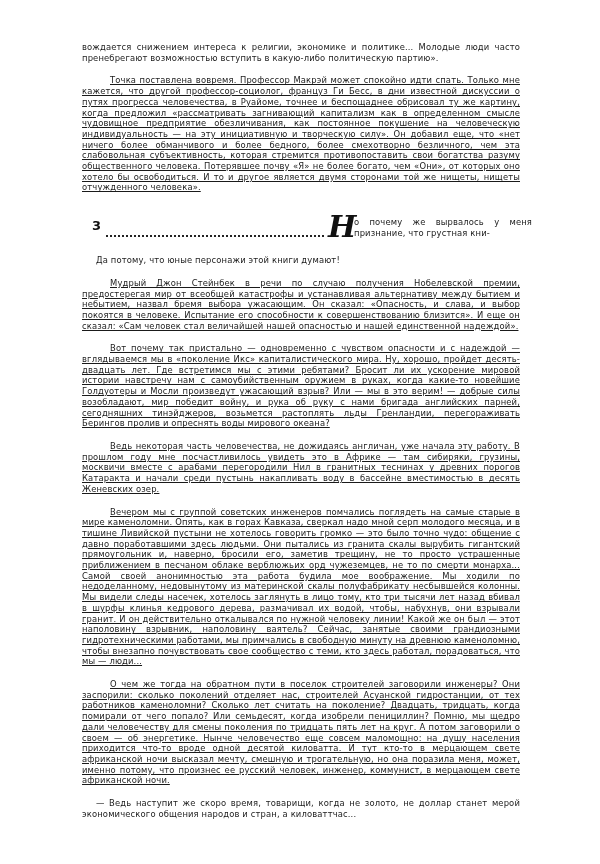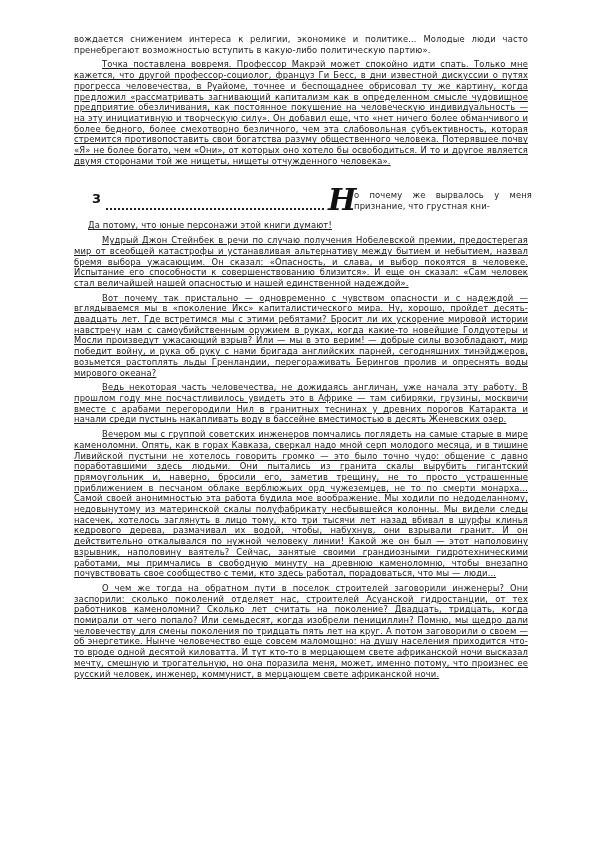--- a/index.html
+++ b/index.html
@@ -3,23 +3,23 @@
   <meta charset="utf-8">
   <style>
     html, body { margin: 0; padding: 0; background: #ffffff; }
     body { width: 600px; height: 864px; overflow: hidden; position: relative; }
     .page {
       position: absolute; left: 70px; top: 30px; width: 462px;
       font-family: "DejaVu Sans", sans-serif;
       font-size: 8.4px; line-height: 10.7px; color: #1a1a1a;
       text-align: justify; letter-spacing: 0.15px;
     }
-    .page p { margin: 4px; text-indent: 0; }
+    .page p { margin: 12px; text-indent: 0; }
     .page p.ind { text-indent: 28px; text-decoration: underline; }
-    .page p.ind2 { text-indent: 14px; text-decoration: underline; }
+    .page p.ind2 { text-indent: 14px; }
     .section {
       position: relative; height: 26px; margin-top: 24px;
     }
     .sec-num {
       position: absolute; left: 22px; top: 4px;
       font-family: "DejaVu Sans", sans-serif; font-weight: bold; font-size: 13px; color: #111;
     }
     .sec-dots {
       position: absolute; left: 36px; top: 4px; width: 218px; height: 14px;
       border-bottom: 2px dotted #222;
@@ -50,13 +50,14 @@
       <span>о почему же вырвалось у меня признание, что грустная кни-</span>
     </div>
   </div>
 
   <p class="ind2">Да потому, что юные персонажи этой книги думают!</p>
   <p class="ind">Мудрый Джон Стейнбек в речи по случаю получения Нобелевской премии, предостерегая мир от всеобщей катастрофы и устанавливая альтернативу между бытием и небытием, назвал бремя выбора ужасающим. Он сказал: «Опасность, и слава, и выбор покоятся в человеке. Испытание его способности к совершенствованию близится». И еще он сказал: «Сам человек стал величайшей нашей опасностью и нашей единственной надеждой».</p>
   <p class="ind">Вот почему так пристально — одновременно с чувством опасности и с надеждой — вглядываемся мы в «поколение Икс» капиталистического мира. Ну, хорошо, пройдет десять-двадцать лет. Где встретимся мы с этими ребятами? Бросит ли их ускорение мировой истории навстречу нам с самоубийственным оружием в руках, когда какие-то новейшие Голдуотеры и Мосли произведут ужасающий взрыв? Или — мы в это верим! — добрые силы возобладают, мир победит войну, и рука об руку с нами бригада английских парней, сегодняшних тинэйджеров, возьмется растоплять льды Гренландии, перегораживать Берингов пролив и опреснять воды мирового океана?</p>
   <p class="ind">Ведь некоторая часть человечества, не дожидаясь англичан, уже начала эту работу. В прошлом году мне посчастливилось увидеть это в Африке — там сибиряки, грузины, москвичи вместе с арабами перегородили Нил в гранитных теснинах у древних порогов Катаракта и начали среди пустынь накапливать воду в бассейне вместимостью в десять Женевских озер.</p>
   <p class="ind">Вечером мы с группой советских инженеров помчались поглядеть на самые старые в мире каменоломни. Опять, как в горах Кавказа, сверкал надо мной серп молодого месяца, и в тишине Ливийской пустыни не хотелось говорить громко — это было точно чудо: общение с давно поработавшими здесь людьми. Они пытались из гранита скалы вырубить гигантский прямоугольник и, наверно, бросили его, заметив трещину, не то просто устрашенные приближением в песчаном облаке верблюжьих орд чужеземцев, не то по смерти монарха... Самой своей анонимностью эта работа будила мое воображение. Мы ходили по недоделанному, недовынутому из материнской скалы полуфабрикату несбывшейся колонны. Мы видели следы насечек, хотелось заглянуть в лицо тому, кто три тысячи лет назад вбивал в шурфы клинья кедрового дерева, размачивал их водой, чтобы, набухнув, они взрывали гранит. И он действительно откалывался по нужной человеку линии! Какой же он был — этот наполовину взрывник, наполовину ваятель? Сейчас, занятые своими грандиозными гидротехническими работами, мы примчались в свободную минуту на древнюю каменоломню, чтобы внезапно почувствовать свое сообщество с теми, кто здесь работал, порадоваться, что мы — люди...</p>
   <p class="ind">О чем же тогда на обратном пути в поселок строителей заговорили инженеры? Они заспорили: сколько поколений отделяет нас, строителей Асуанской гидростанции, от тех работников каменоломни? Сколько лет считать на поколение? Двадцать, тридцать, когда помирали от чего попало? Или семьдесят, когда изобрели пенициллин? Помню, мы щедро дали человечеству для смены поколения по тридцать пять лет на круг. А потом заговорили о своем — об энергетике. Нынче человечество еще совсем маломощно: на душу населения приходится что-то вроде одной десятой киловатта. И тут кто-то в мерцающем свете африканской ночи высказал мечту, смешную и трогательную, но она поразила меня, может, именно потому, что произнес ее русский человек, инженер, коммунист, в мерцающем свете африканской ночи.</p>
+  <p class="ind2">— Ведь наступит же скоро время, товарищи, когда не золото, не доллар станет мерой экономического общения народов и стран, а киловаттчас...</p>
 </div>
 
 </body></html>

